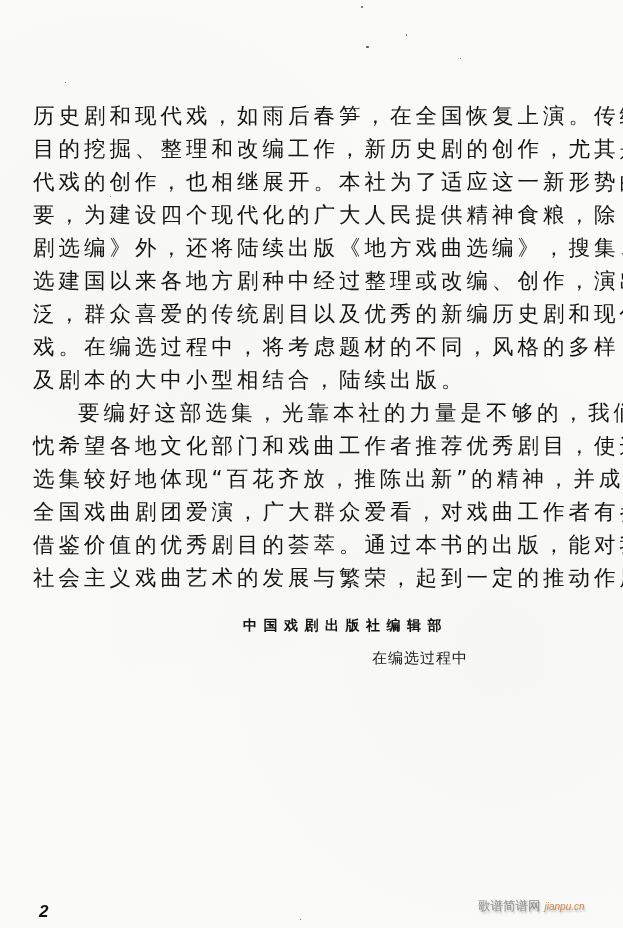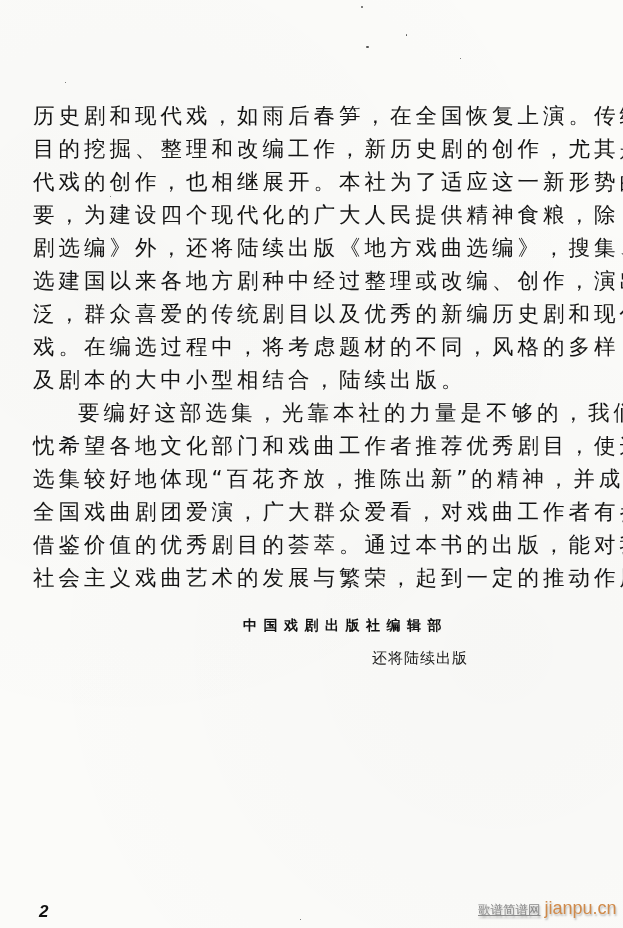--- a/index.html
+++ b/index.html
@@ -74,27 +74,27 @@
       position: absolute;
       left: 478px;
       top: 898px;
       white-space: nowrap;
       font-size: 12.5px;
       text-shadow: 1px 2px 2px rgba(0,0,0,0.25);
     }
     .watermark .wm-cn {
       color: #8a8a8a;
       font-family: "DejaVu Serif", serif;
-      text-decoration: underline;
     }
     .watermark .wm-url {
       color: #d08a4a;
       margin-left: 4px;
       font-family: "Liberation Sans", sans-serif;
-      font-size: 18px;
+      font-size: 10px;
+      font-style: italic;
     }
     .speck {
       position: absolute;
       width: 2px; height: 2px;
       background: #555;
       border-radius: 1px;
     }
   </style>
 </head>
 <body>
@@ -119,21 +119,21 @@
       <div class="line indent">要编好这部选集，光靠本社的力量是不够的，我们热</div>
       <div class="line">忱希望各地文化部门和戏曲工作者推荐优秀剧目，使这一</div>
       <div class="line">选集较好地体现“百花齐放，推陈出新”的精神，并成为</div>
       <div class="line">全国戏曲剧团爱演，广大群众爱看，对戏曲工作者有参考和</div>
       <div class="line">借鉴价值的优秀剧目的荟萃。通过本书的出版，能对我国</div>
       <div class="line">社会主义戏曲艺术的发展与繁荣，起到一定的推动作用。</div>
     </div>
   </div>
 
   <div class="signature">中国戏剧出版社编辑部</div>
-  <div class="date">还将陆续出版</div>
+  <div class="date">在编选过程中</div>
 
   <div class="page-number">2</div>
 
   <div class="watermark">
     <span class="wm-cn">歌谱简谱网</span><span class="wm-url">jianpu.cn</span>
   </div>
 
   <div class="speck" style="left:361px;top:6px;"></div>
   <div class="speck" style="left:366px;top:46px;width:3px;height:2px;"></div>
   <div class="speck" style="left:460px;top:58px;width:1px;height:1px;"></div>

